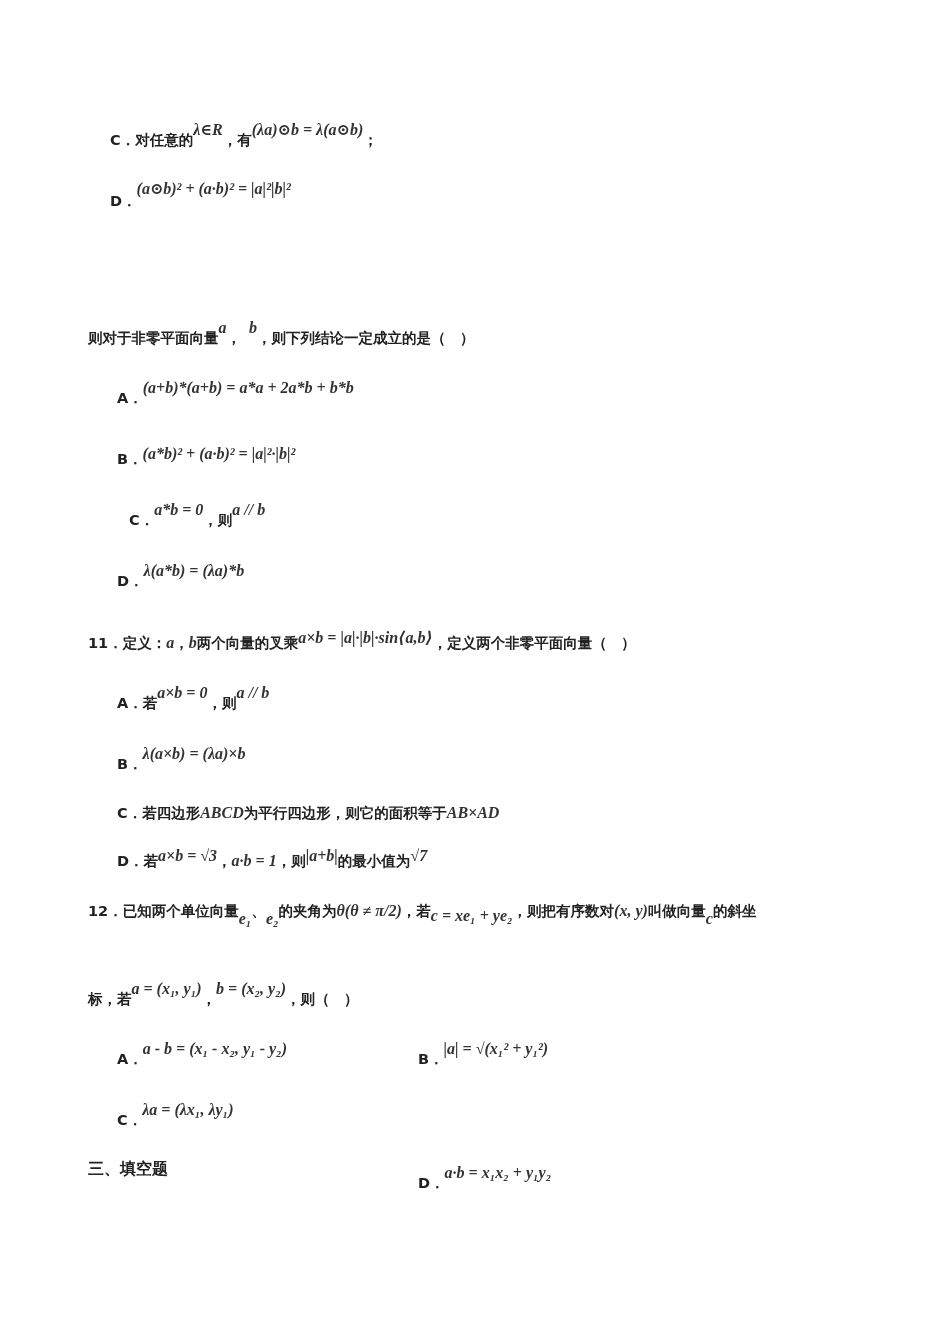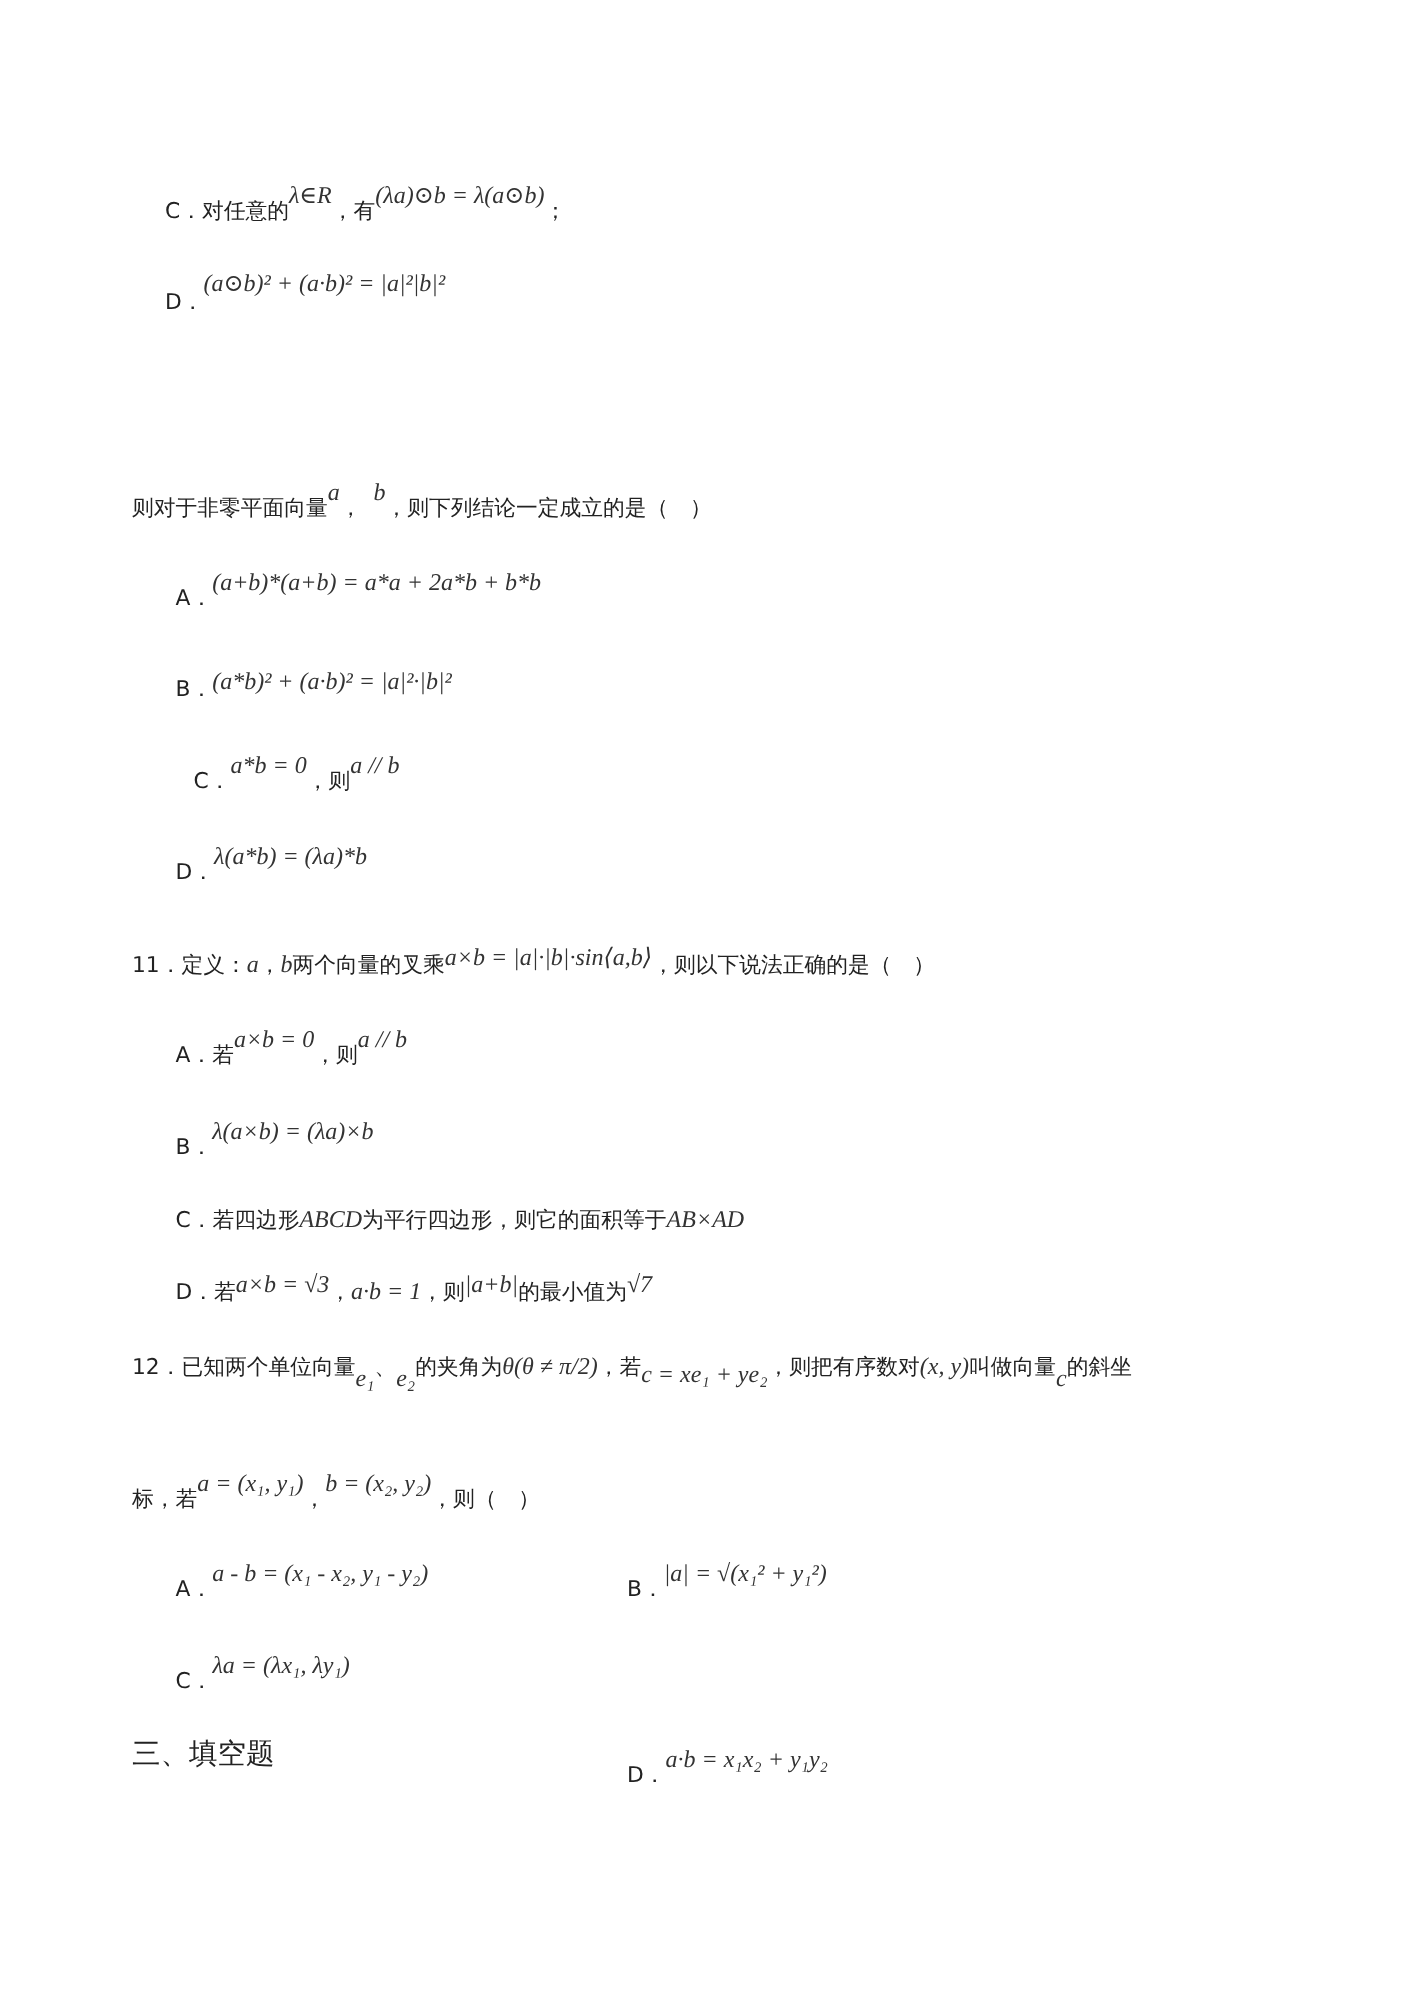--- a/index.html
+++ b/index.html
@@ -1,24 +1,24 @@
 <!DOCTYPE html>
 <html><head>
 <meta charset="utf-8">
 <style>
   html, body { margin: 0; padding: 0; background: #ffffff; }
   body { width: 950px; height: 1344px; position: relative; overflow: hidden;
          font-family: "DejaVu Serif", "Liberation Serif", serif; color: #222; }
-  .page { position: absolute; left: 0; top: 0; width: 928px; height: 1344px; }
+  .page { position: absolute; left: 0; top: 0; width: 928px; height: 1344px; font-weight: bold; }
   .line { position: absolute; font-size: 15px; white-space: nowrap; line-height: 20px; }
   .cjk { font-family: "DejaVu Sans", sans-serif; font-size: 14.5px; }
   .m { font-family: "Liberation Serif", "DejaVu Serif", serif; font-style: italic; font-size: 16px; color: #333; }
   .up { position: relative; top: -10px; }
   .up2 { position: relative; top: -5px; }
-  .sec { font-family: "DejaVu Sans", sans-serif; font-size: 19px; }
+  .sec { font-family: "DejaVu Sans", sans-serif; font-size: 16px; }
 </style>
 </head>
 <body>
 
 <div class="page">
 
   <div class="line" style="left:110px; top:130px;">
     <span class="cjk">C．</span><span class="cjk">对任意的</span><span class="m up">λ∈R</span><span class="cjk">，有</span><span class="m up">(λa)⊙b = λ(a⊙b)</span><span class="cjk">；</span>
   </div>
 
@@ -38,21 +38,21 @@
     <span class="cjk">B．</span><span class="m up2">(a*b)² + (a·b)² = |a|²·|b|²</span>
   </div>
   <div class="line" style="left:129px; top:510px;">
     <span class="cjk">C．</span><span class="m up">a*b = 0</span><span class="cjk">，则</span><span class="m up">a // b</span>
   </div>
   <div class="line" style="left:117px; top:571px;">
     <span class="cjk">D．</span><span class="m up">λ(a*b) = (λa)*b</span>
   </div>
 
   <div class="line" style="left:88px; top:633px;">
-    <span class="cjk">11．定义：</span><span class="m">a</span><span class="cjk">，</span><span class="m">b</span><span class="cjk">两个向量的叉乘</span><span class="m up2">a×b = |a|·|b|·sin⟨a,b⟩</span><span class="cjk">，则以下说法正确的是（　）</span>
+    <span class="cjk">11．定义：</span><span class="m">a</span><span class="cjk">，</span><span class="m">b</span><span class="cjk">两个向量的叉乘</span><span class="m up2">a×b = |a|·|b|·sin⟨a,b⟩</span><span class="cjk">，定义两个非零平面向量（　）</span>
   </div>
 
   <div class="line" style="left:117px; top:693px;">
     <span class="cjk">A．</span><span class="cjk">若</span><span class="m up">a×b = 0</span><span class="cjk">，则</span><span class="m up">a // b</span>
   </div>
   <div class="line" style="left:117px; top:754px;">
     <span class="cjk">B．</span><span class="m up">λ(a×b) = (λa)×b</span>
   </div>
   <div class="line" style="left:117px; top:803px;">
     <span class="cjk">C．</span><span class="cjk">若四边形</span><span class="m">ABCD</span><span class="cjk">为平行四边形，则它的面积等于</span><span class="m">AB×AD</span>

